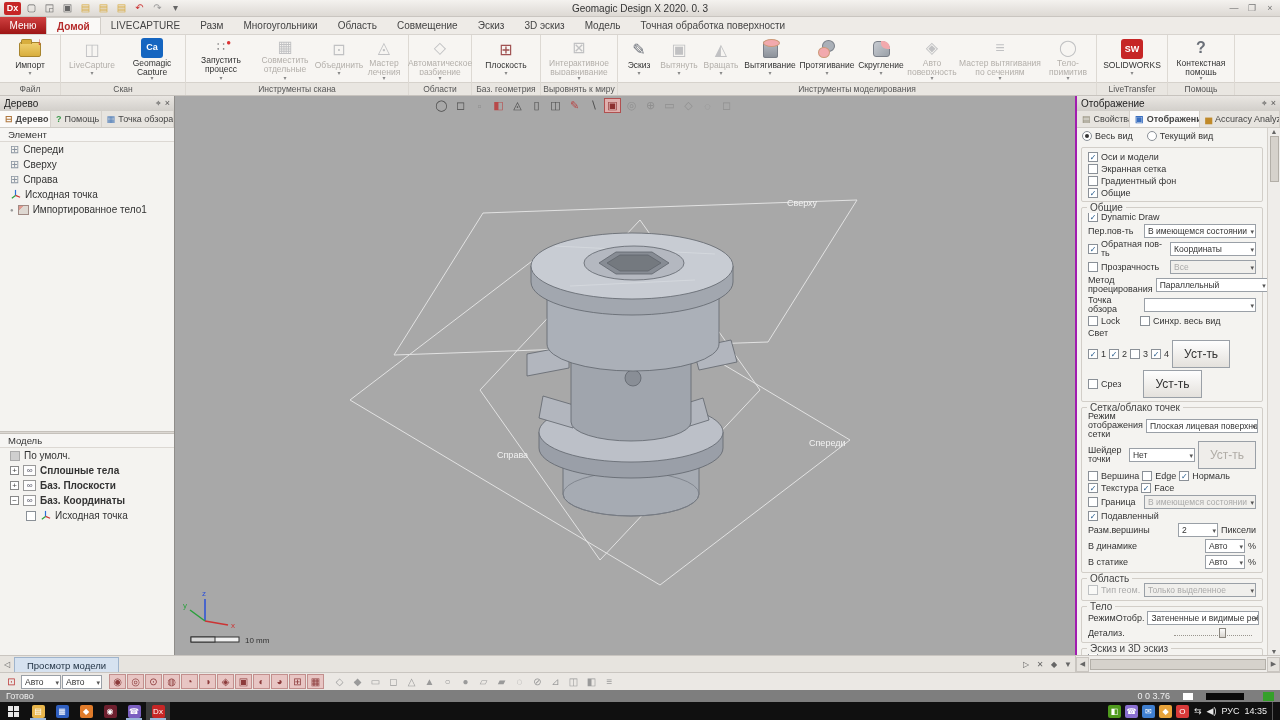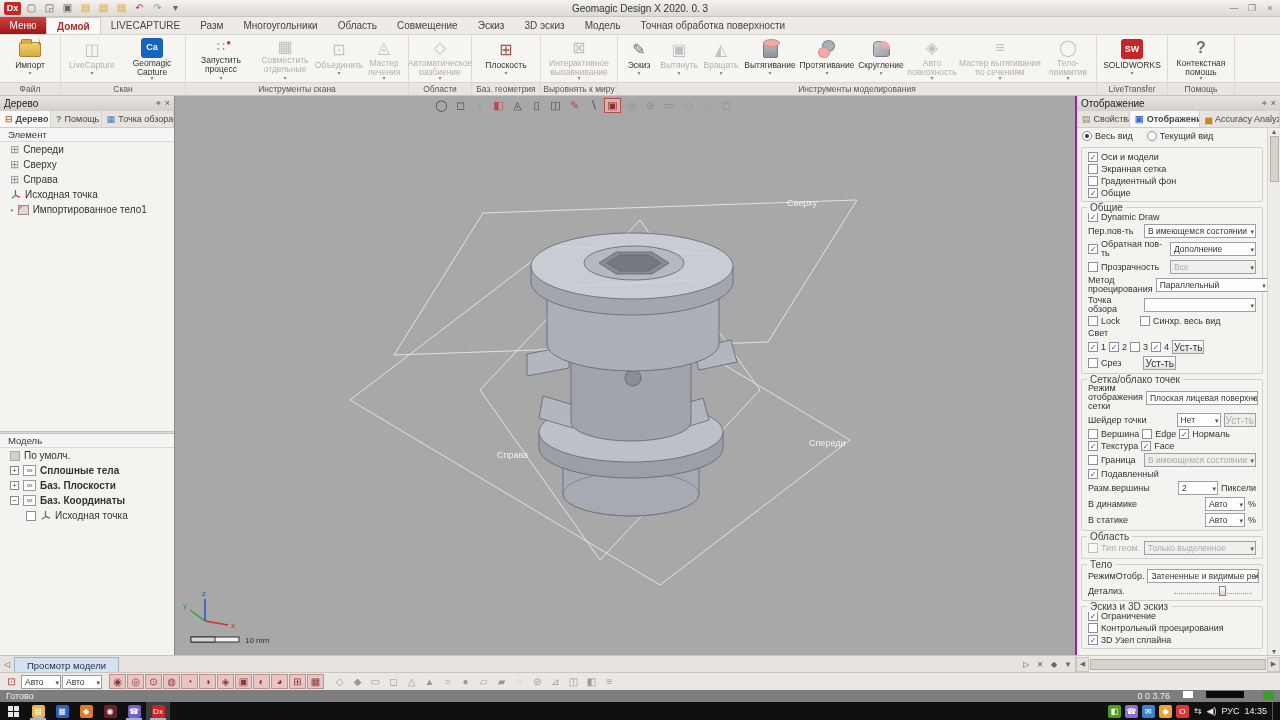--- a/index.html
+++ b/index.html
@@ -80,22 +80,22 @@
   
   .pcontent{flex:1;display:flex;overflow:hidden}
   .pscroll{flex:1;overflow:hidden;padding-top:2px}
   .vscroll{width:13px;background:#efedea;border-left:1px solid #d4d0ca;display:flex;flex-direction:column;align-items:center;font-size:7px;color:#666}
   .vthumb{width:9px;height:46px;background:#d6d2cc;border:1px solid #b3afa8;margin-top:1px}
   .prow{display:flex;align-items:center;gap:3px;padding:1px 5px;font-size:9px}
   .prow .lab{flex:1;line-height:9px}
   .sel{height:14px;border:1px solid #9aa0a7;background:#fff;display:flex;align-items:center;padding:0 11px 0 3px;position:relative;font-size:8.5px;white-space:nowrap;overflow:hidden;flex:none}
   .sel::after{content:"▾";position:absolute;right:1px;top:3px;font-size:7px;color:#555}
   .sel.dis{background:#f0efec;color:#aaa}
-  .w112{width:112px}.w86{width:86px}.w46{width:44px}.w40{width:40px}
-  .pbtn{height:14px;border:1px solid #9aa0a7;background:linear-gradient(#fefefe,#e4e1dc);padding:0 1px;font-size:10px;display:inline-flex;align-items:center;flex:none}
+  .w112{width:112px}.w86{width:86px}.w46{width:66px}.w40{width:40px}
+  .pbtn{height:28px;border:1px solid #9aa0a7;background:linear-gradient(#fefefe,#e4e1dc);padding:0 11px;font-size:12px;display:inline-flex;align-items:center;flex:none}
   .pbtn.dis{color:#b0aca6;background:#efedea}
   .fset{border:1px solid #d2cec8;border-radius:2px;margin:5px 4px 2px;padding:3px 1px 2px;position:relative}
   .fleg{position:absolute;top:-6px;left:5px;background:#f4f3f0;padding:0 3px;font-size:10px;color:#444}
   .radio{width:10px;height:10px;border:1px solid #8a9097;border-radius:50%;background:#fff;position:relative;flex:none}
   .radio.on::after{content:"";position:absolute;inset:2px;background:#333;border-radius:50%}
   .slider{flex:1;height:12px;position:relative;margin:0 4px}
   .slider::before{content:"";position:absolute;left:0;right:0;top:8px;border-top:1px dotted #9a968f}
   .sthumb{position:absolute;left:58%;top:1px;width:7px;height:10px;background:linear-gradient(#fdfdfd,#d8d4ce);border:1px solid #8a867f}
   
   .subrow{height:17px;display:flex;background:#e7e4df;border-top:1px solid #c9c5c0}
@@ -106,21 +106,21 @@
   .hsb{width:13px;height:15px;display:flex;align-items:center;justify-content:center;font-size:7px;color:#666;background:#e5e2dd;border:1px solid #c9c5c0}
   .hthumb{height:11px;flex:1;margin:0 1px;background:#d6d2cc;border:1px solid #b3afa8}
   .toolrow{height:18px;background:#ebe8e4;border-top:1px solid #c9c5c0;display:flex;align-items:center;gap:1px;padding:0 3px}
   .combo{height:14px;width:40px;border:1px solid #9aa0a7;background:#fff;font-size:8.5px;display:flex;align-items:center;padding:0 10px 0 3px;position:relative}
   .combo::after{content:"▾";position:absolute;right:1px;top:3px;font-size:7px;color:#555}
   .tbi{width:17px;height:15px;display:flex;align-items:center;justify-content:center;font-size:10px;color:#555}
   .tbi.red{background:#e8c6c4;border:1px solid #c28f8d;color:#8c3b3b}
   .tbi.dim{color:#9a9a9a}
   .tsep{width:5px}
   .statusrow{height:12px;background:#7e7e7e;color:#efefef;font-size:9px;display:flex;align-items:center;padding:0 6px}
-  .stright{margin-left:auto;display:flex;align-items:flex-start;gap:13px}
+  .stright{margin-left:auto;display:flex;align-items:center;gap:13px}
   .sw-w{width:10px;height:7px;background:#fff}
   .sw-b{width:38px;height:7px;background:#0a0a0a}
   .sw-g{width:11px;height:9px;background:#35a02a;margin-left:6px}
   .taskbar{height:18px;background:#101010;display:flex;align-items:stretch;color:#ddd}
   .tstart{width:26px;display:flex;align-items:center;justify-content:center}
   .winlogo{width:11px;height:11px;display:grid;grid-template-columns:5px 5px;grid-template-rows:5px 5px;gap:1px}
   .winlogo span{background:#e8e8e8}
   .tapp{width:24px;display:flex;align-items:center;justify-content:center;position:relative}
   .tapp .ai{width:13px;height:13px;border-radius:2px;color:#fff;font-size:8px;display:flex;align-items:center;justify-content:center}
   .tapp.open::after{content:"";position:absolute;bottom:0;left:4px;right:4px;height:2px;background:#9ab6d8}
@@ -597,21 +597,21 @@
               <span class="cb on">✓</span>
               <span class="lab">Dynamic Draw</span>
             </div>
           <div class="prow">
               <span class="lab">Пер.пов-ть</span>
               <span class="sel w112">В имеющемся состоянии</span>
             </div>
           <div class="prow">
               <span class="cb on">✓</span>
               <span class="lab">Обратная пов-ть</span>
-              <span class="sel w86">Дополнение</span>
+              <span class="sel w86">Координаты</span>
             </div>
           <div class="prow">
               <span class="cb"></span>
               <span class="lab">Прозрачность</span>
               <span class="sel dis w86">Все</span>
             </div>
           <div class="prow">
               <span class="lab" style="white-space:normal">Метод проецирования</span>
               <span class="sel w112">Параллельный</span>
             </div>

